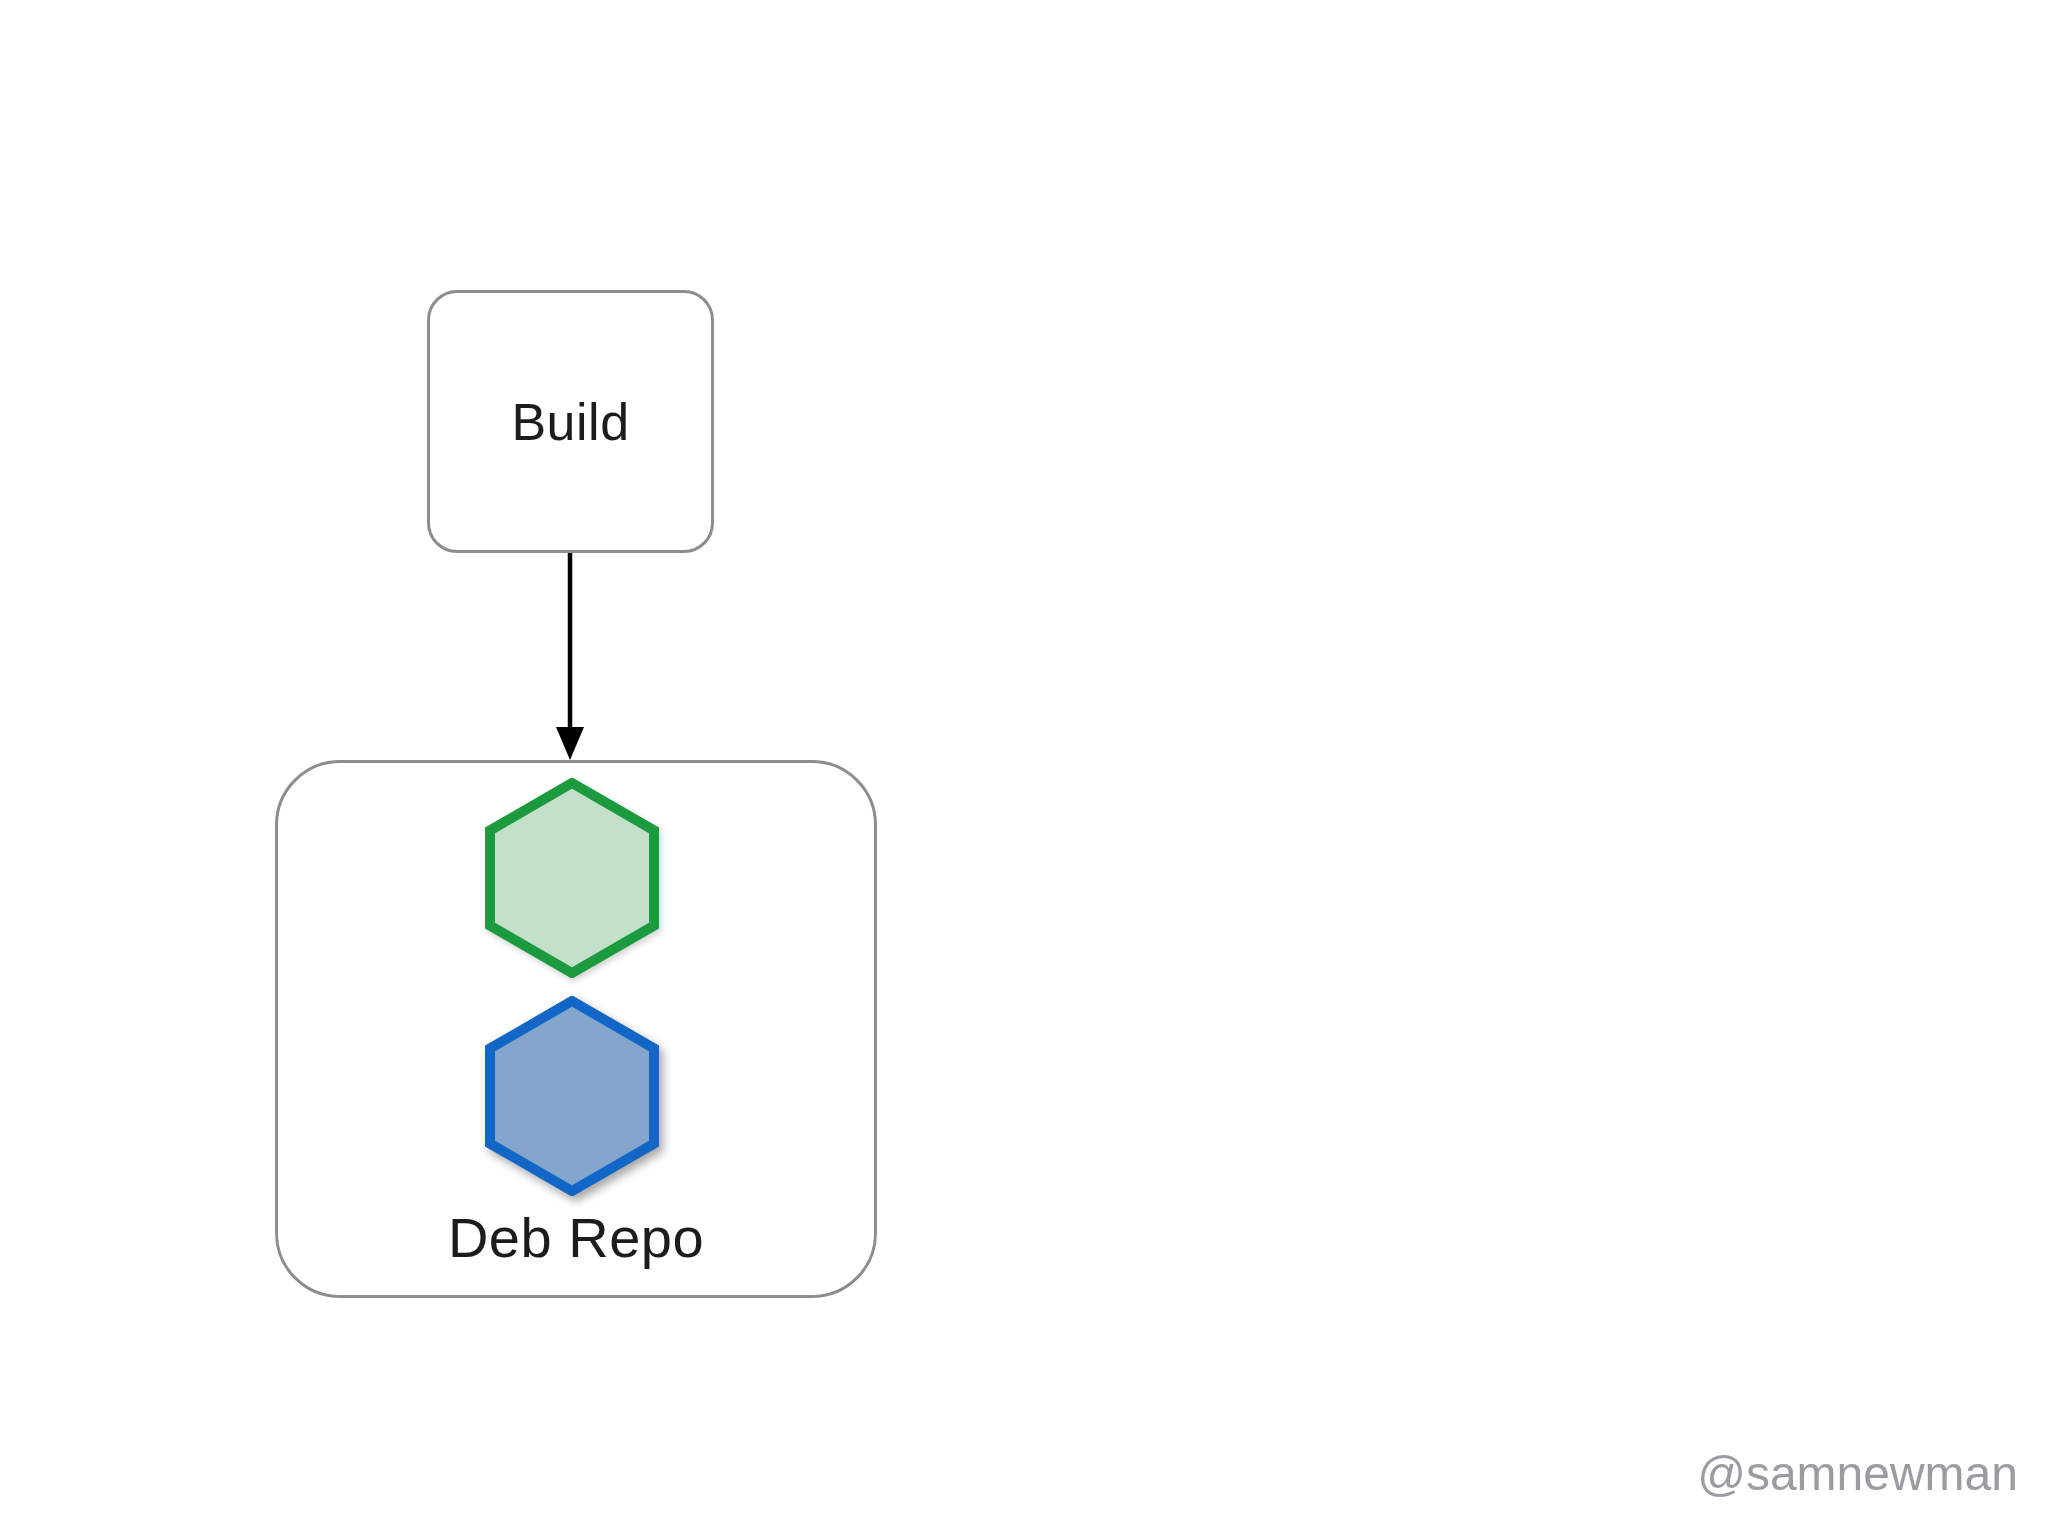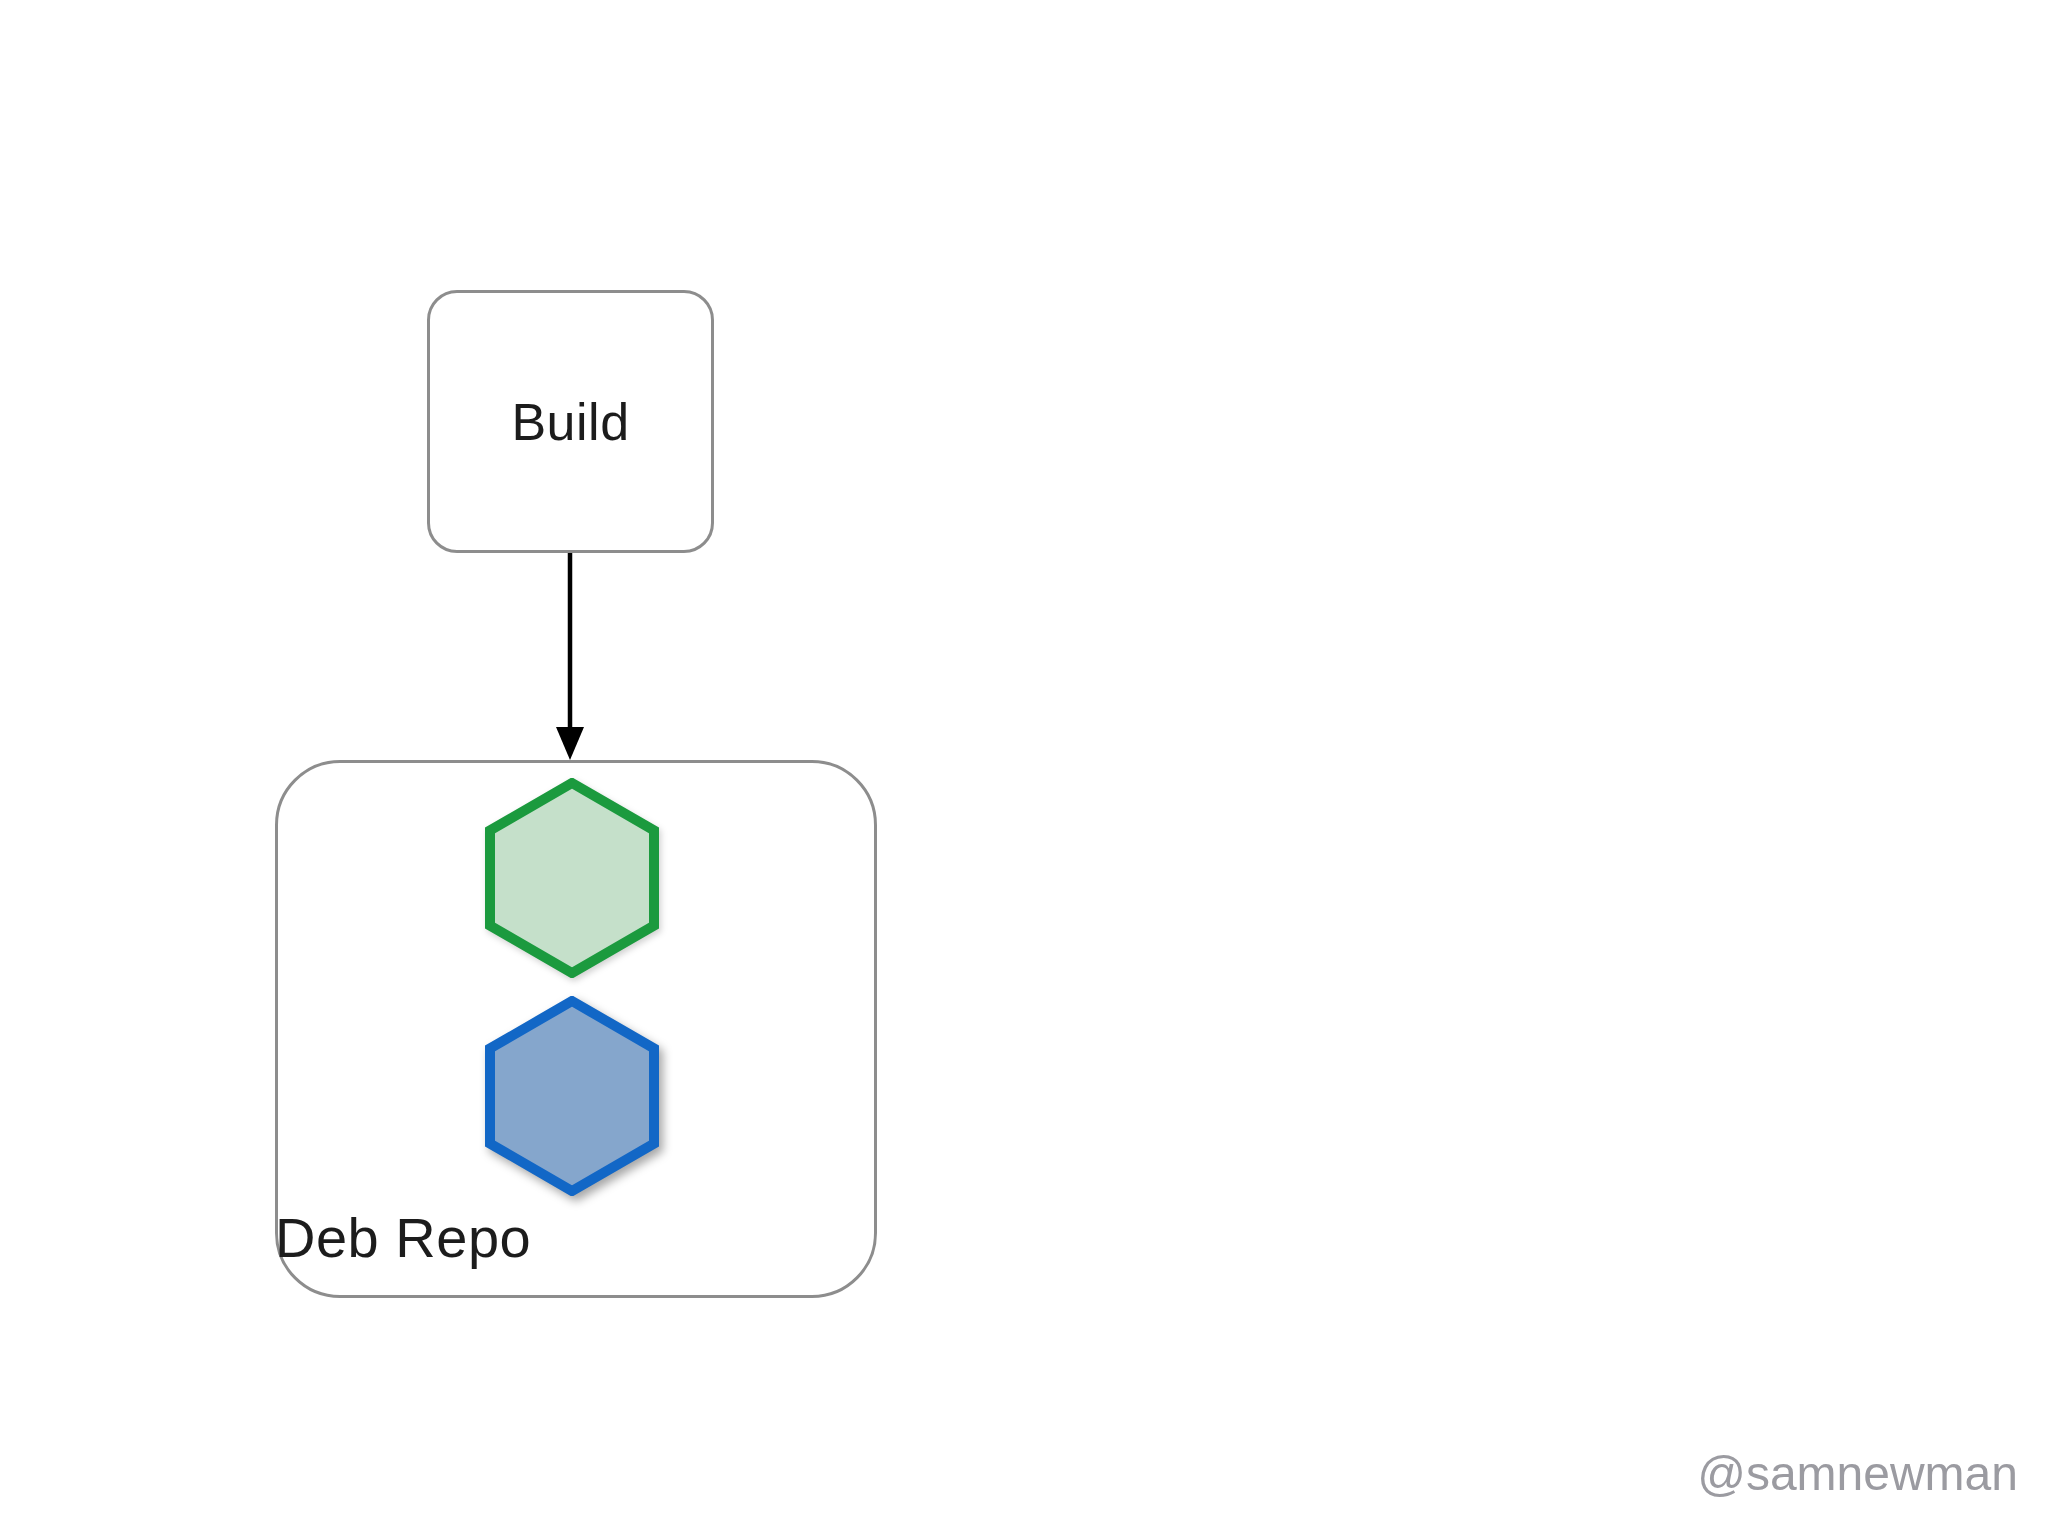--- a/index.html
+++ b/index.html
@@ -57,21 +57,21 @@
     background: #ffffff;
     border: 3px solid #8d8d8d;
     border-radius: 65px;
     box-sizing: border-box;
   }
   .deb-repo-label {
     position: absolute;
     left: 275px;
     top: 1205px;
     width: 602px;
-    text-align: left;
+    text-align: center;
     font-size: 56px;
     font-weight: 300;
     color: #1c1c1c;
     letter-spacing: 0.5px;
   }
 
   
   .hex-svg {
     position: absolute;
     width: 180px;

